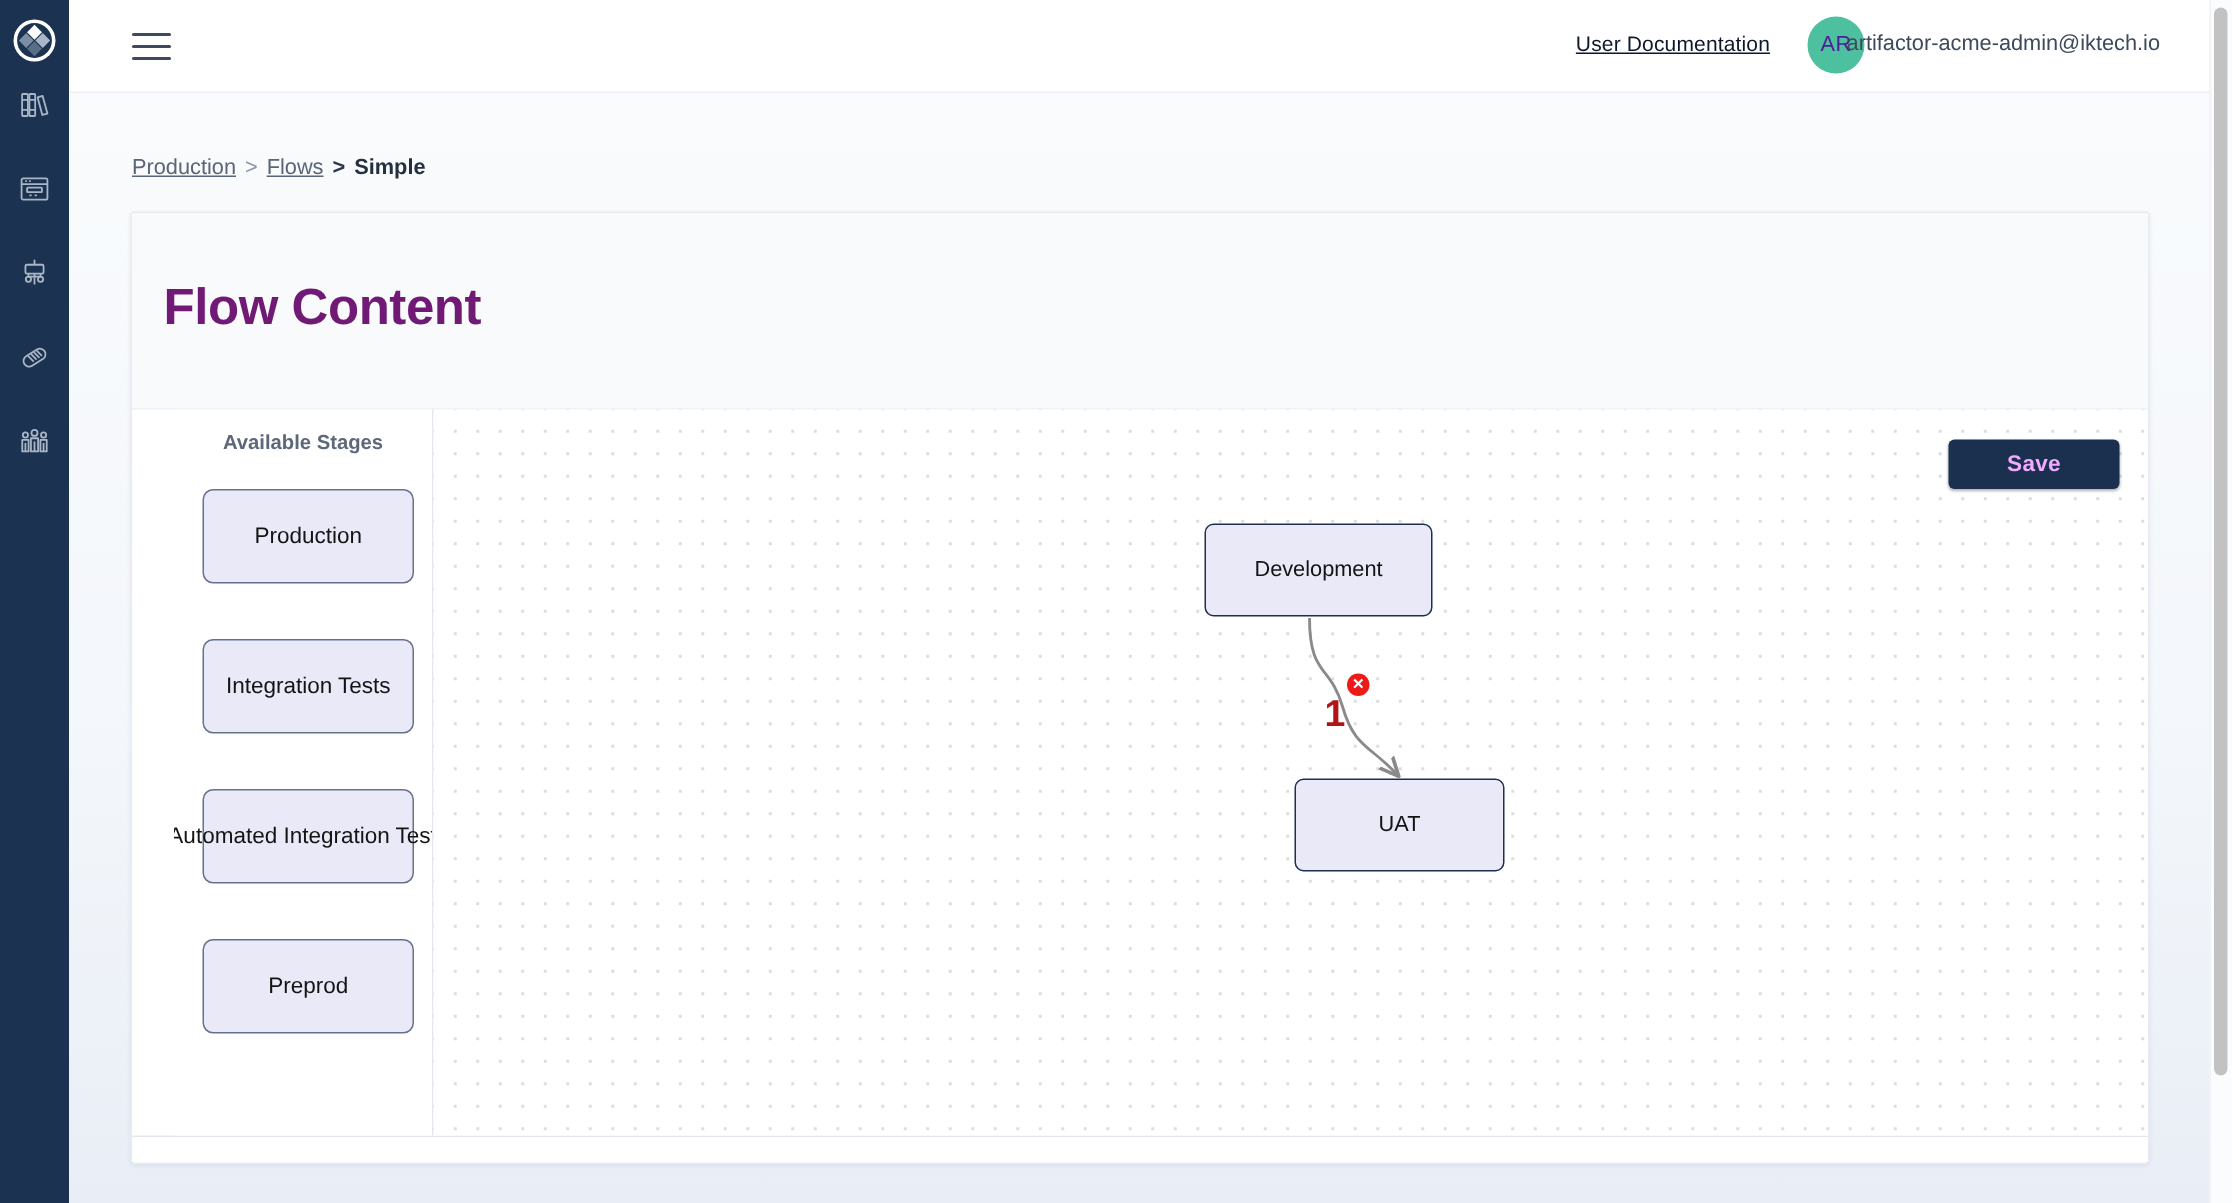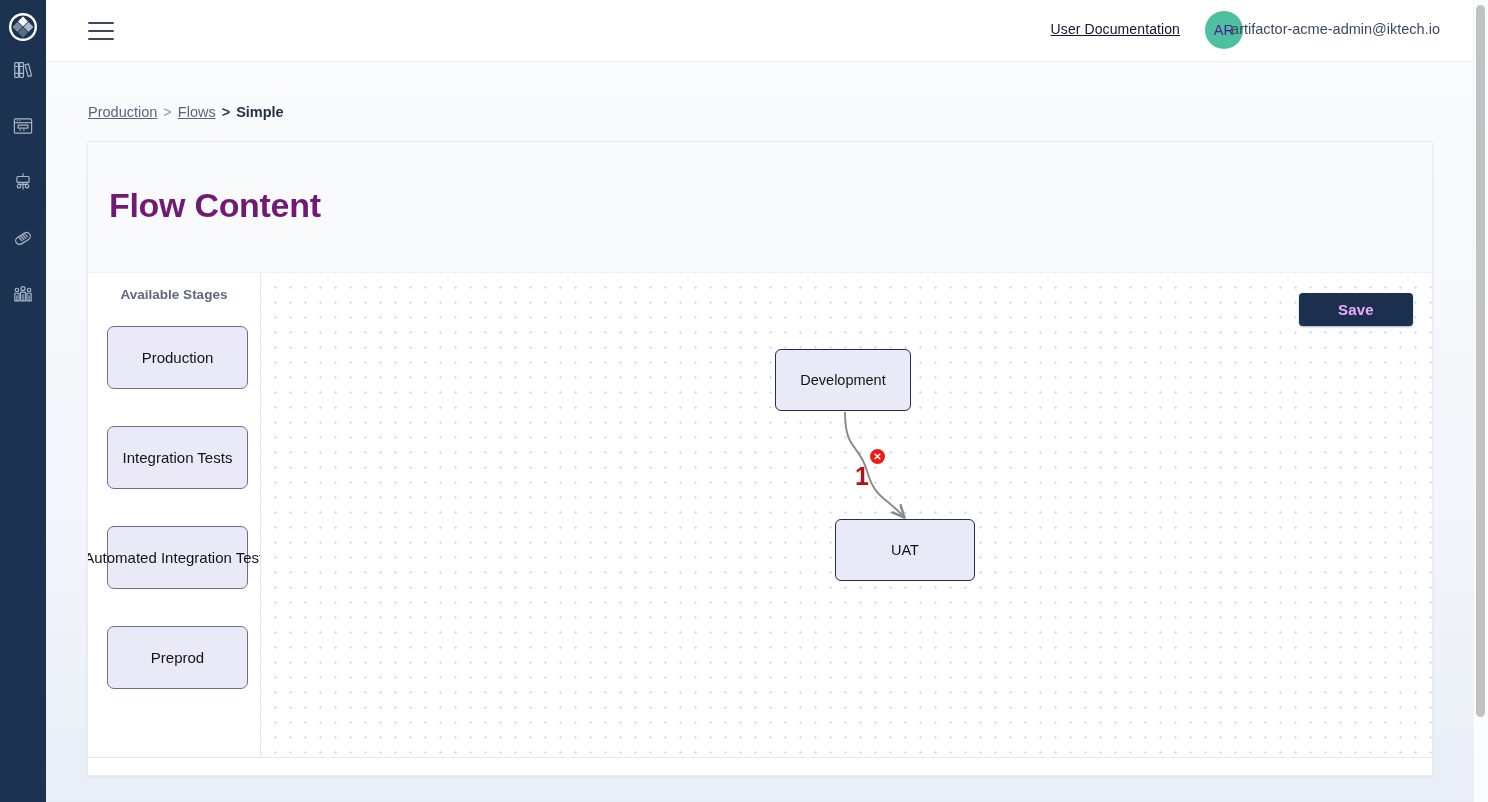--- a/index.html
+++ b/index.html
@@ -155,20 +155,21 @@
     font-size: 34px;
     font-weight: bold;
     color: #701a75;
     letter-spacing: -.3px;
   }
 
   #editor {
     position: relative;
     height: 484px;
     display: flex;
+    padding-left: 28px;
   }
 
   
   #stages {
     width: 173px;
     background: #ffffff;
     border-right: 1px solid #e4e8ee;
     position: relative;
     overflow: hidden;
   }
@@ -430,21 +431,21 @@
                 <path d="M0,0.6 L6.6,3.6 L0,6.6" fill="none" stroke="#8a8a8a" stroke-width="1.3" stroke-linecap="round" stroke-linejoin="round"></path>
               </marker>
             </defs>
             <path d="M584,139 C584,178 598,170 606,198 C614,226 625,224 643,244" fill="none" stroke="#8a8a8a" stroke-width="1.9" marker-end="url(#arrowhead)"></path>
           </svg>
 
           <div id="edge-label" style="left:594px; top:191px;">1</div>
 
           <div id="edge-delete" style="left:609px; top:176px;">✕</div>
 
-          <div class="node" style="left:514px; top:76px; width:136px; height:62px;">
+          <div class="node" style="left:514px; top:76px; width:152px; height:62px;">
             <span>Development</span>
           </div>
 
           <div class="node" style="left:574px; top:246px; width:140px; height:62px;">
             <span>UAT</span>
           </div>
         </div>
       </div>
 
       <div id="card-footer"></div>

